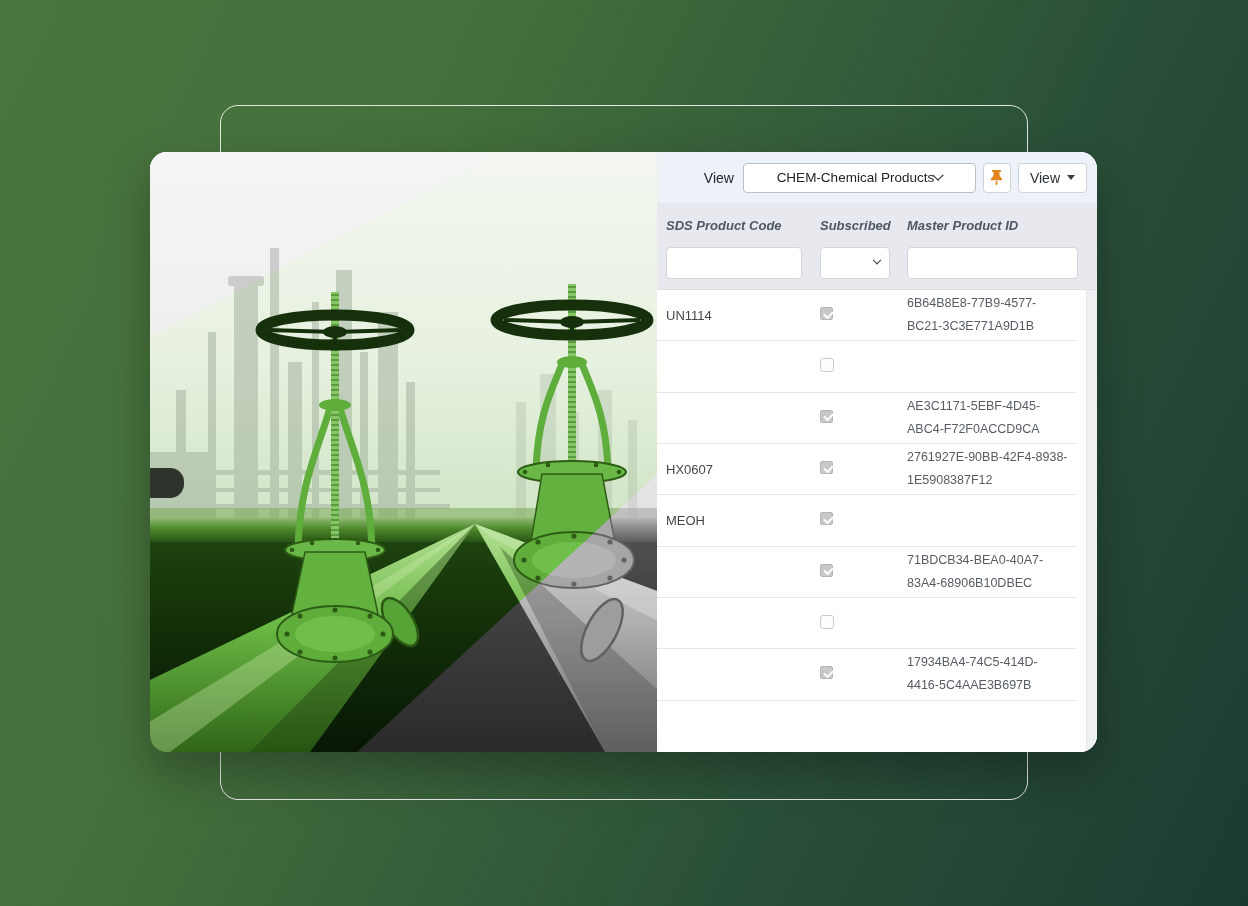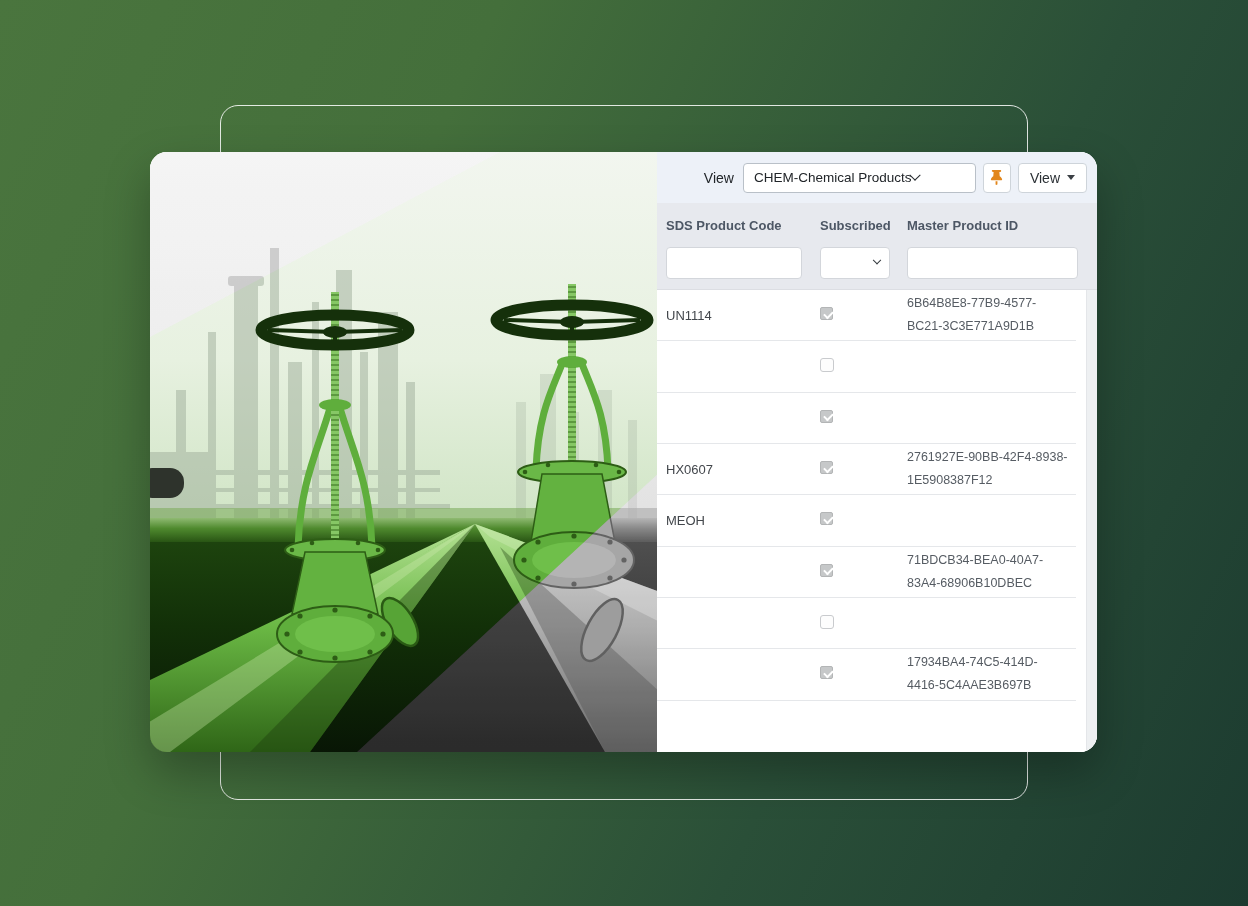--- a/index.html
+++ b/index.html
@@ -11,36 +11,36 @@
   .card{position:absolute;left:150px;top:152px;width:947px;height:600px;border-radius:17px;
     overflow:hidden;background:#ffffff;box-shadow:0 20px 45px rgba(0,0,0,0.28);}
   .hero{position:absolute;left:0;top:0;width:507px;height:600px;overflow:hidden;}
   .hero svg{display:block;width:100%;height:100%;}
   .panel{position:absolute;left:507px;top:0;width:440px;height:600px;display:flex;flex-direction:column;background:#fff;}
   
   .toolbar{height:51px;flex:none;background:#edf1f8;display:flex;align-items:center;justify-content:flex-end;
     gap:7px;padding-right:10px;}
   .toolbar-label{font-size:14px;color:#212529;margin-right:2px;}
   .select{width:233px;height:30px;background:#fff;border:1px solid #b9c0c8;border-radius:4px;
-    display:flex;align-items:center;justify-content:flex-start;padding:0 10px;cursor:pointer;}
+    display:flex;align-items:center;justify-content:center;padding:0 10px;cursor:pointer;}
   .select-text{font-size:13.5px;color:#212529;white-space:nowrap;overflow:hidden;}
   .chev{width:8px;height:8px;border-right:1.7px solid #24292e;border-bottom:1.7px solid #24292e;
     transform:rotate(45deg) translate(-2px,-2px);flex:none;}
   .icon-btn{width:28px;height:30px;background:#fff;border:1px solid #ced4da;border-radius:4px;
     display:flex;align-items:center;justify-content:center;cursor:pointer;padding:0;}
   .icon-btn svg{width:13px;height:15px;fill:#e2861b;}
   .view-btn{height:30px;background:#fff;border:1px solid #ced4da;border-radius:4px;display:flex;
     align-items:center;gap:7px;padding:0 11px;cursor:pointer;}
   .view-btn span{font-size:14px;color:#2b3035;}
   .caret{width:0;height:0;border-left:4px solid transparent;border-right:4px solid transparent;
     border-top:5px solid #3a3f44;}
   
   .thead{flex:none;height:87px;background:#e7e9ee;border-bottom:1px solid #dcdee3;
     padding:0 19px 0 9px;}
-  .hrow{display:grid;grid-template-columns:154px 87px 1fr;height:44px;align-items:center;}
+  .hrow{display:grid;grid-template-columns:154px 87px 1fr;height:44px;align-items:center;font-style:italic;}
   .hcell{font-size:13px;font-weight:700;color:#4d5765;}
   .frow{display:grid;grid-template-columns:154px 87px 1fr;align-items:start;}
   .filter-input{width:136px;height:32px;border:1px solid #d3d6db;border-radius:4px;background:#fff;
     padding:0 8px;font-size:13px;color:#333;outline:none;}
   .filter-input.wide{width:100%;}
   .mini-select{width:70px;height:32px;border:1px solid #d3d6db;border-radius:4px;background:#fff;
     display:flex;align-items:center;justify-content:flex-end;padding-right:9px;cursor:pointer;}
   .mini-select .chev{width:6px;height:6px;border-width:1.5px;border-color:#33383d;}
   
   .rows{flex:1;position:relative;background:#fff;overflow:hidden;}
@@ -265,20 +265,21 @@
     <div class="cell sub">
       <span class="checkbox"></span>
     </div>
     <div class="cell mid"></div>
   </div>
             <div class="trow">
     <div class="cell code"></div>
     <div class="cell sub">
       <span class="checkbox checked"></span>
     </div>
+    <div class="cell mid">AE3C1171-5EBF-4D45-ABC4-F72F0ACCD9CA</div>
   </div>
             <div class="trow">
     <div class="cell code">HX0607</div>
     <div class="cell sub">
       <span class="checkbox checked"></span>
     </div>
     <div class="cell mid">2761927E-90BB-42F4-8938-1E5908387F12</div>
   </div>
             <div class="trow">
     <div class="cell code">MEOH</div>

